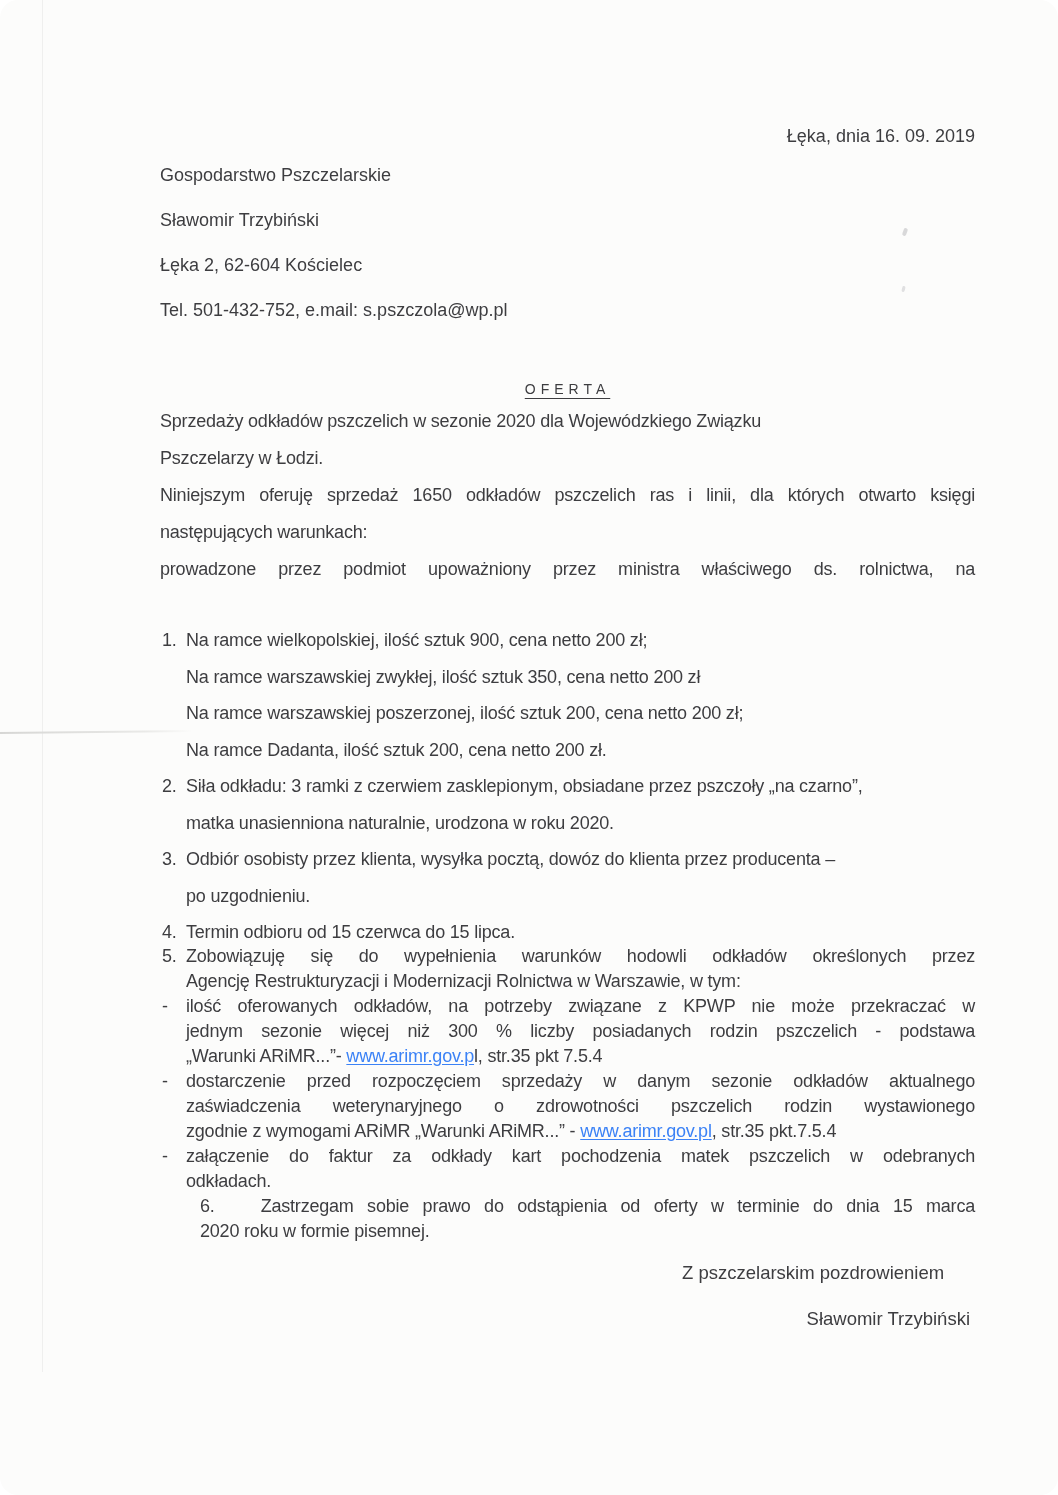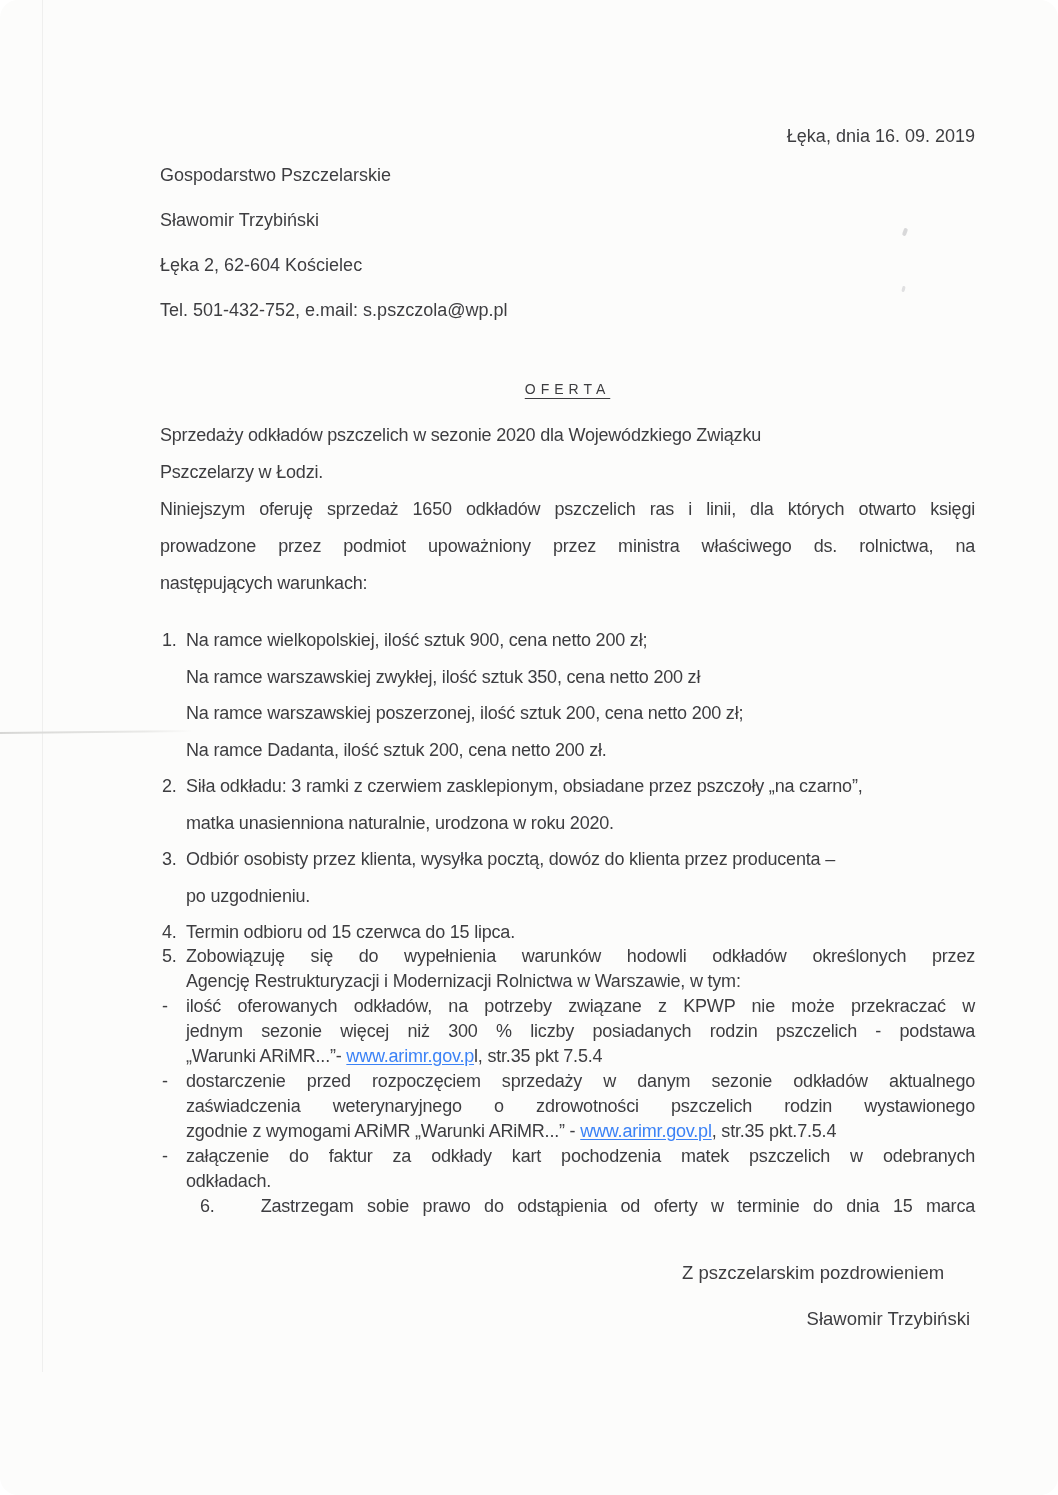--- a/index.html
+++ b/index.html
@@ -33,21 +33,21 @@
     position:absolute; top:286px; left:902px; width:3px; height:6px;
     background:#c4c4c8; border-radius:2px; transform:rotate(14deg); opacity:.5;
   }
 
   .blk { position:absolute; }
   #date-block   { top:126px;  right:83px;  font-size:18px; }
   #sender-block { top:153px;  left:160px;  font-size:18px; line-height:45px; }
   #title-block  { top:381px;  left:160px;  width:815px; text-align:center;
                   font-size:14px; letter-spacing:5px; }
   #title-block .u { text-decoration:underline; text-underline-offset:4px; }
-  #intro-block  { top:417px;  left:160px;  width:815px; font-size:18px;
+  #intro-block  { top:403px;  left:160px;  width:815px; font-size:18px;
                   line-height:37px; letter-spacing:-0.2px; }
   #list14-block { top:622px;  left:160px;  width:815px; font-size:18px;
                   line-height:36.5px; letter-spacing:-0.2px; }
   #list56-block { top:944px;  left:160px;  width:815px; font-size:18px;
                   line-height:25px; letter-spacing:-0.2px; }
   #salutation-block { top:1262px; left:682px; font-size:18.5px; }
   #signature-block  { top:1308px; right:88px; font-size:18.5px; }
 
   .line { white-space:normal; }
   .j { text-align:justify; text-align-last:justify; }
@@ -81,22 +81,22 @@
   </div>
 
   <div class="blk" id="title-block">
     <span class="u">OFERTA</span>
   </div>
 
   <div class="blk" id="intro-block">
     <div class="line">Sprzedaży odkładów pszczelich w sezonie 2020 dla Wojewódzkiego Związku</div>
     <div class="line">Pszczelarzy w Łodzi.</div>
     <div class="line j">Niniejszym oferuję sprzedaż 1650 odkładów pszczelich ras i linii, dla których otwarto księgi</div>
+    <div class="line">następujących warunkach:</div>
     <div class="line j">prowadzone przez podmiot upoważniony przez ministra właściwego ds. rolnictwa, na</div>
-    <div class="line">następujących warunkach:</div>
   </div>
 
   <div class="blk" id="list14-block">
     <div class="line li">
       <span class="marker">1.</span>
       <span>Na ramce wielkopolskiej, ilość sztuk 900, cena netto 200 zł;</span>
     </div>
     <div class="line li">Na ramce warszawskiej zwykłej, ilość sztuk 350, cena netto 200 zł</div>
     <div class="line li">Na ramce warszawskiej poszerzonej, ilość sztuk 200, cena netto 200 zł;</div>
     <div class="line li">Na ramce Dadanta, ilość sztuk 200, cena netto 200 zł.</div>
@@ -146,17 +146,18 @@
 
     <div class="line li j">
       <span class="marker">-</span>
       <span>załączenie do faktur za odkłady kart pochodzenia matek pszczelich w odebranych</span>
     </div>
     <div class="line li">odkładach.</div>
 
     <div class="line i6line j">
       <span>6.</span><span class="tab6"></span><span>Zastrzegam sobie prawo do odstąpienia od oferty w terminie do dnia 15 marca</span>
     </div>
+    <div class="line i6line">2020 roku w formie pisemnej.</div>
   </div>
 
   <div class="blk" id="salutation-block">Z pszczelarskim pozdrowieniem</div>
   <div class="blk" id="signature-block">Sławomir Trzybiński</div>
 </div>
 
 </body></html>

